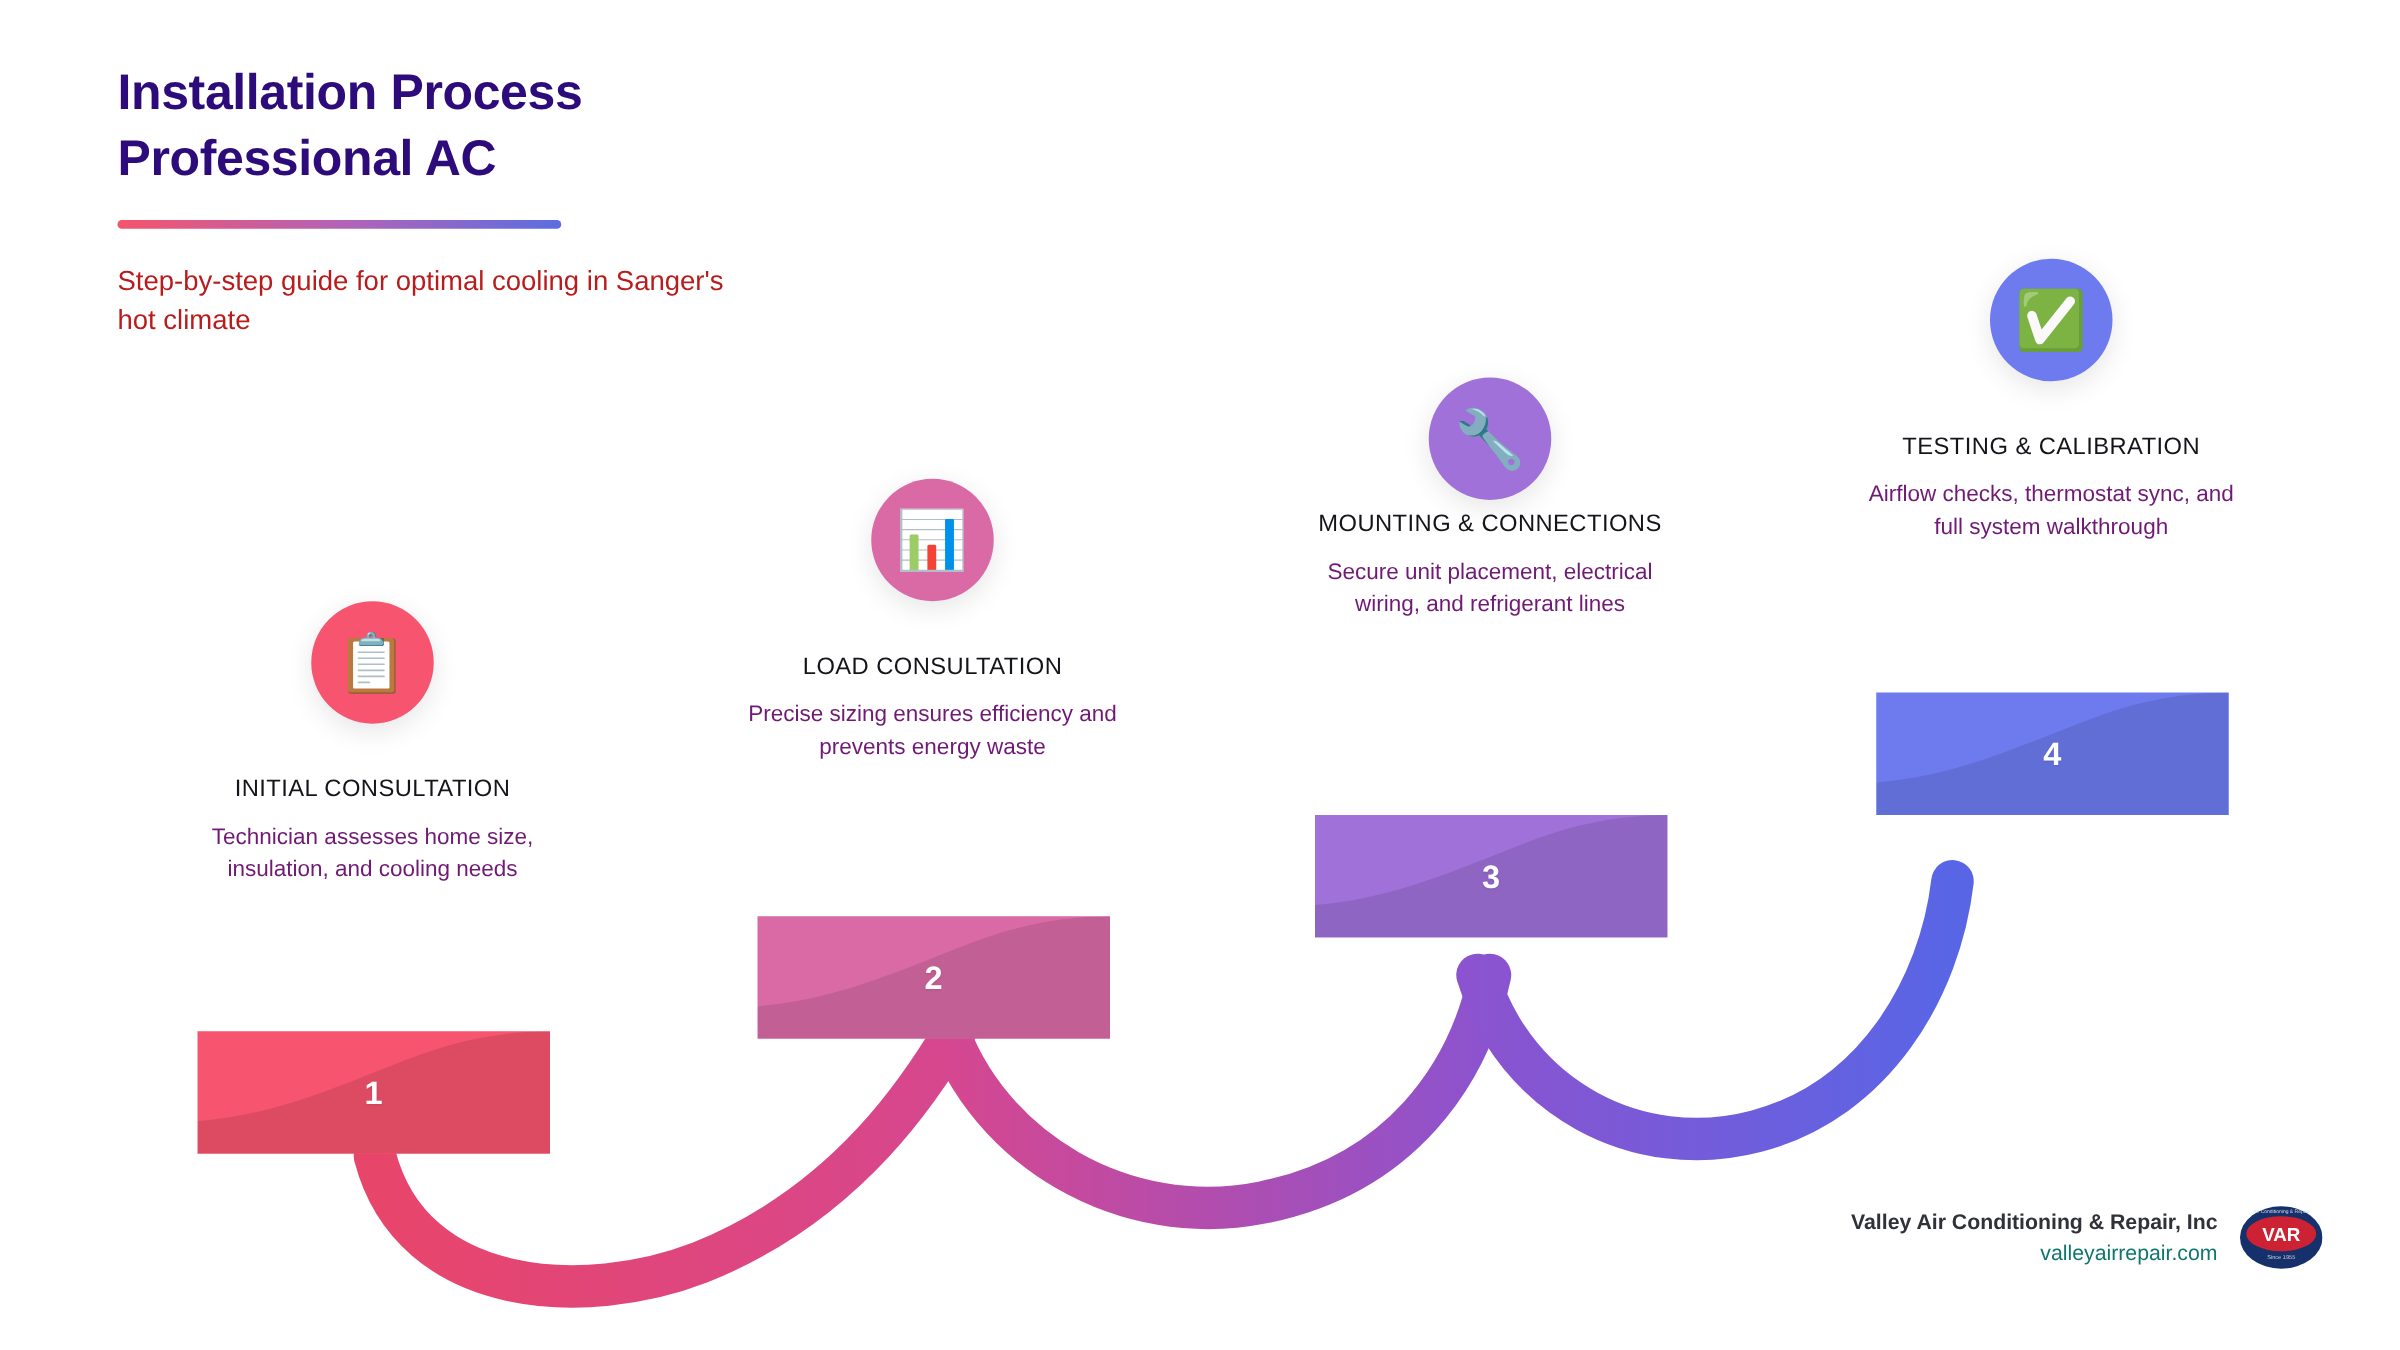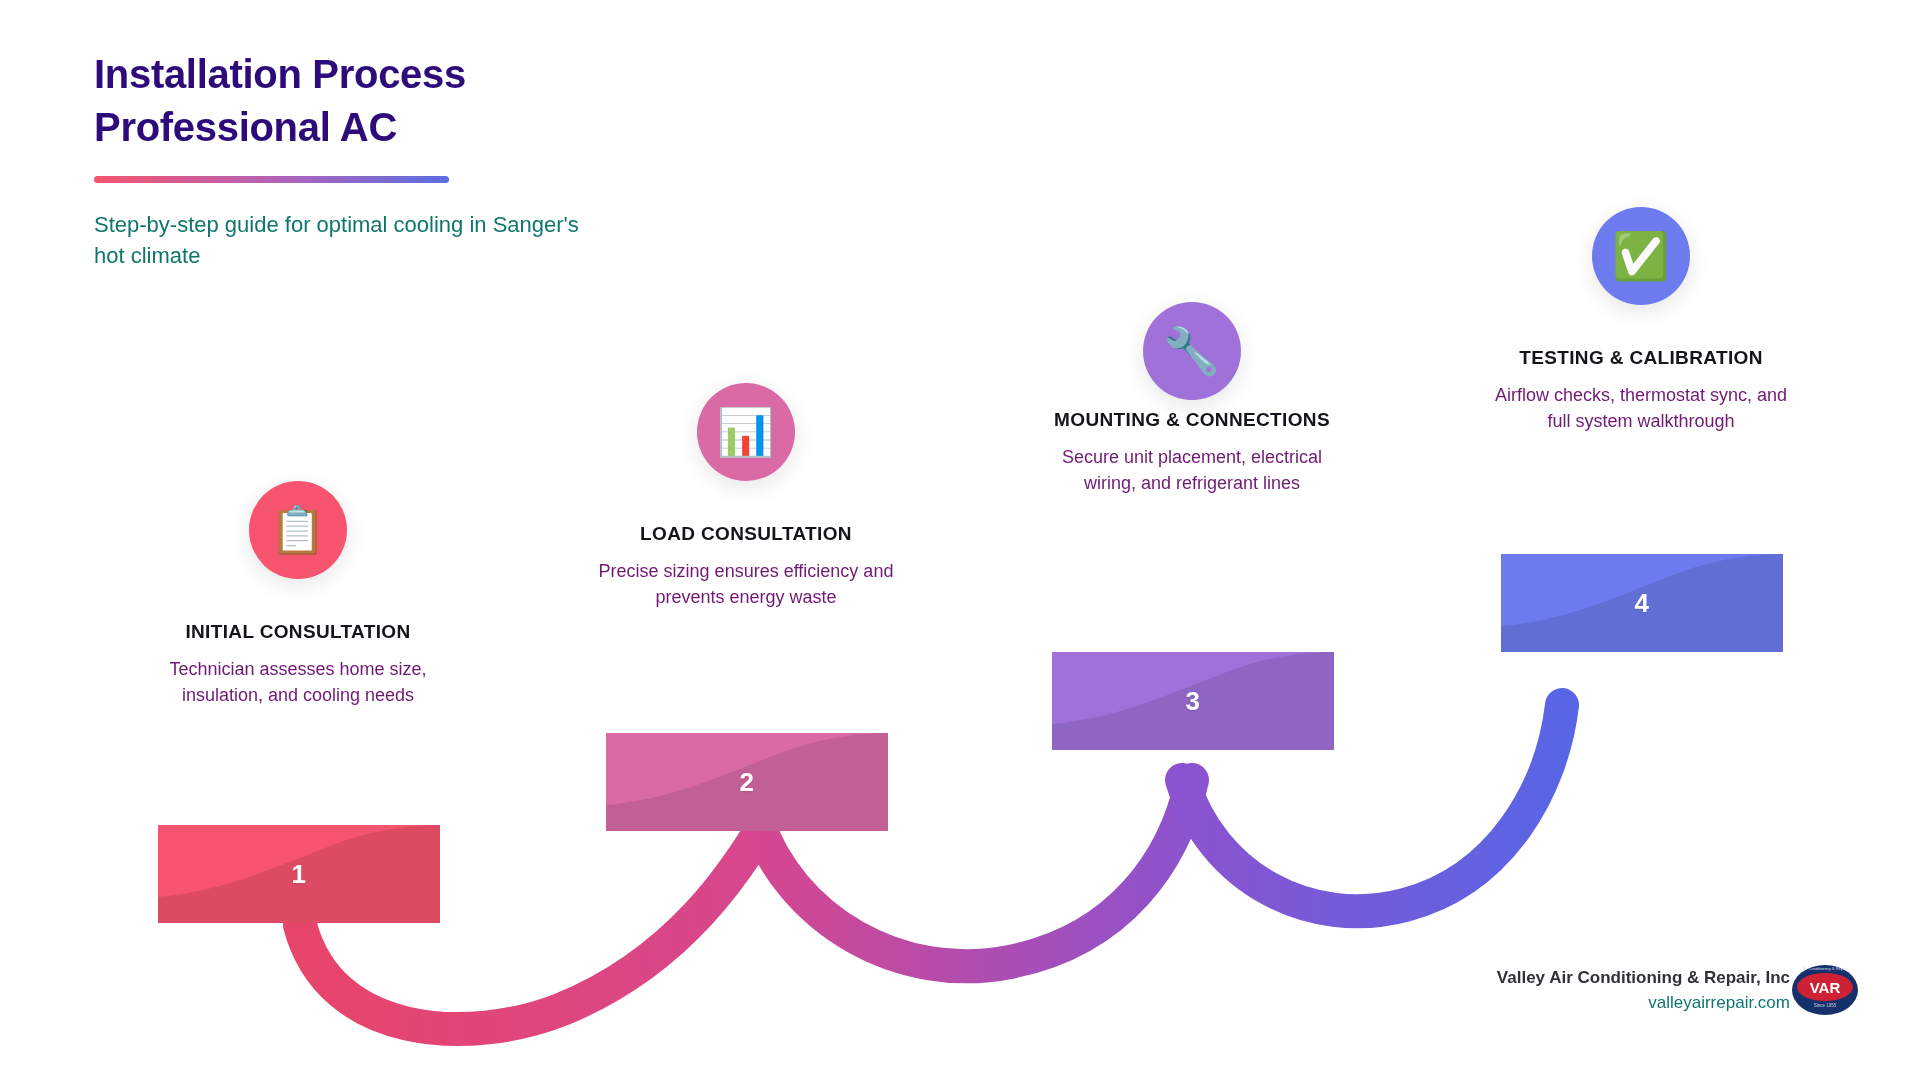--- a/index.html
+++ b/index.html
@@ -17,61 +17,61 @@
   .title {
     font-size:40px; font-weight:bold; line-height:1.32;
     color:#2d0b7a; letter-spacing:-0.3px;
   }
   .title-line { display:block; }
   .accent-bar {
     width:355px; height:7px; border-radius:4px; margin:22px 0 26px 0;
     background:linear-gradient(90deg,#f4556d 0%,#b163b9 52%,#5b6ee0 100%);
   }
   .subtitle {
-    font-size:22px; line-height:1.42; color:#0f766e; font-weight:400; max-width:500px;
+    font-size:22px; line-height:1.42; color:#b91c1c; font-weight:400; max-width:500px;
   }
 
   
   #ribbon { position:absolute; left:0; top:0; width:1920px; height:1080px; pointer-events:none; }
 
   
   .step { position:absolute; }
 
   .icon-circle {
     position:absolute; width:98px; height:98px; border-radius:50%;
     display:flex; align-items:center; justify-content:center;
     font-size:46px; line-height:1;
     box-shadow:0 6px 22px rgba(0,0,0,0.10);
   }
   .icon-glyph { display:block; }
 
   .step-text { position:absolute; width:300px; text-align:center; }
   .step-title {
-    font-size:19px; font-weight:bold; color:#14151a; letter-spacing:0.35px;
+    font-size:19px; font-weight:normal; color:#14151a; letter-spacing:0.35px;
     line-height:1.38; margin-bottom:12px;
   }
   .step-desc { font-size:18px; color:#701a75; line-height:1.42; }
 
   
   .num-block {
     position:absolute; width:282px; height:98px;
     display:flex; align-items:center; justify-content:center;
     overflow:hidden;
   }
   .num-block .wave {
     position:absolute; inset:0; width:100%; height:100%;
   }
   .num-label {
     position:relative; z-index:3; color:#ffffff;
     font-size:26px; font-weight:bold; letter-spacing:0.5px;
     text-shadow:0 1px 2px rgba(0,0,0,0.10);
   }
 
   
-  .footer { position:absolute; right:62px; bottom:62px; display:flex; align-items:center; gap:2px; }
+  .footer { position:absolute; right:62px; bottom:62px; display:flex; align-items:center; gap:18px; }
   .footer-text { text-align:right; }
   .company { font-size:17px; font-weight:bold; color:#303238; line-height:1.5; }
   .website { font-size:17px; color:#0f766e; line-height:1.5; }
   .logo-badge { width:66px; height:56px; flex:0 0 auto; }
 </style>
 </head>
 <body>
 
 <div id="stage">
 

